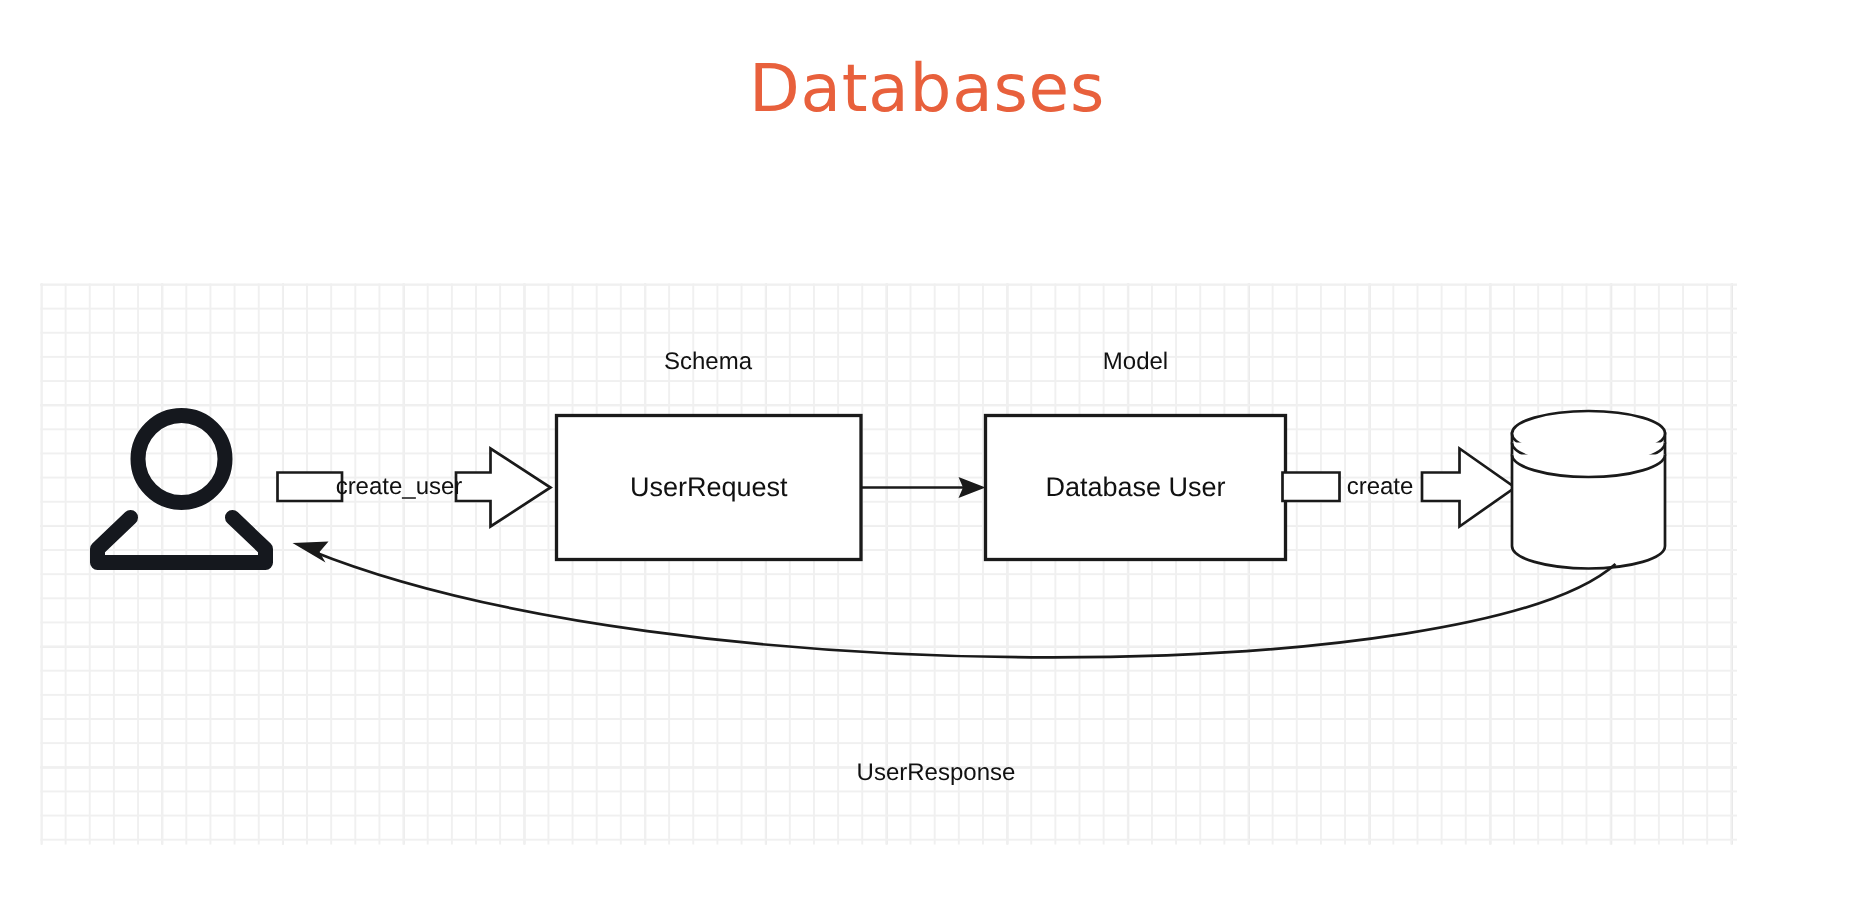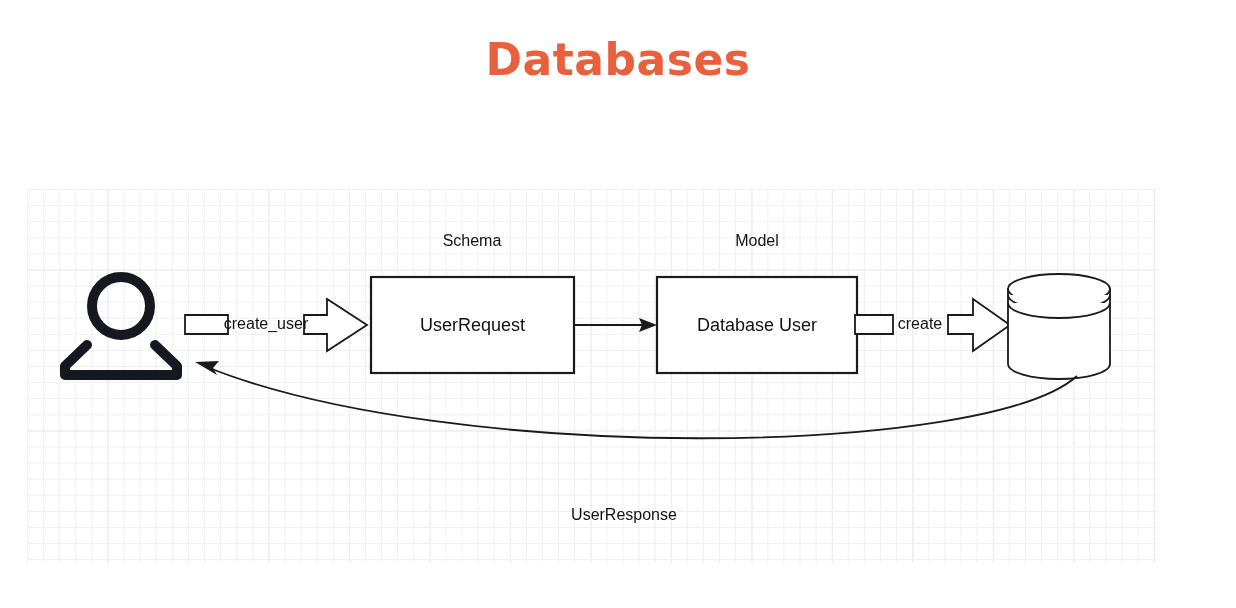--- a/index.html
+++ b/index.html
@@ -17,21 +17,21 @@
 
   
   #slide-title {
     position: absolute;
     left: 0;
     top: 38px;
     width: 1236px;
     text-align: center;
     font-family: "DejaVu Sans", sans-serif;
     font-size: 44px;
-    font-weight: 700;
+    font-weight: 400;
     letter-spacing: 0.5px;
     color: #e8603c;
     line-height: 1;
     user-select: none;
   }
 
   
   #diagram-canvas {
     position: absolute;
     left: 27px;

